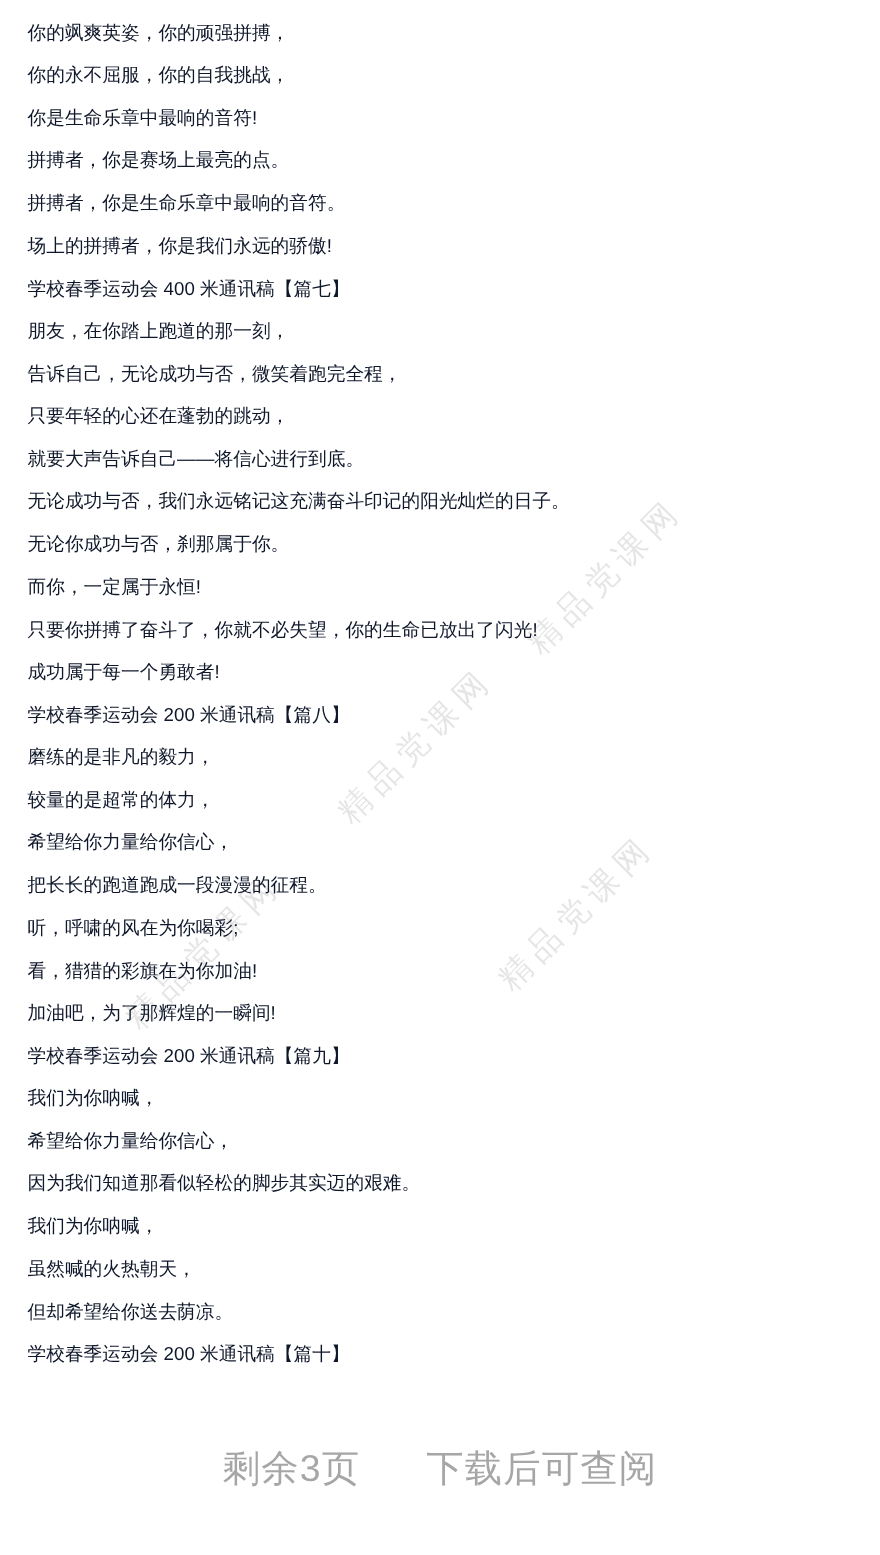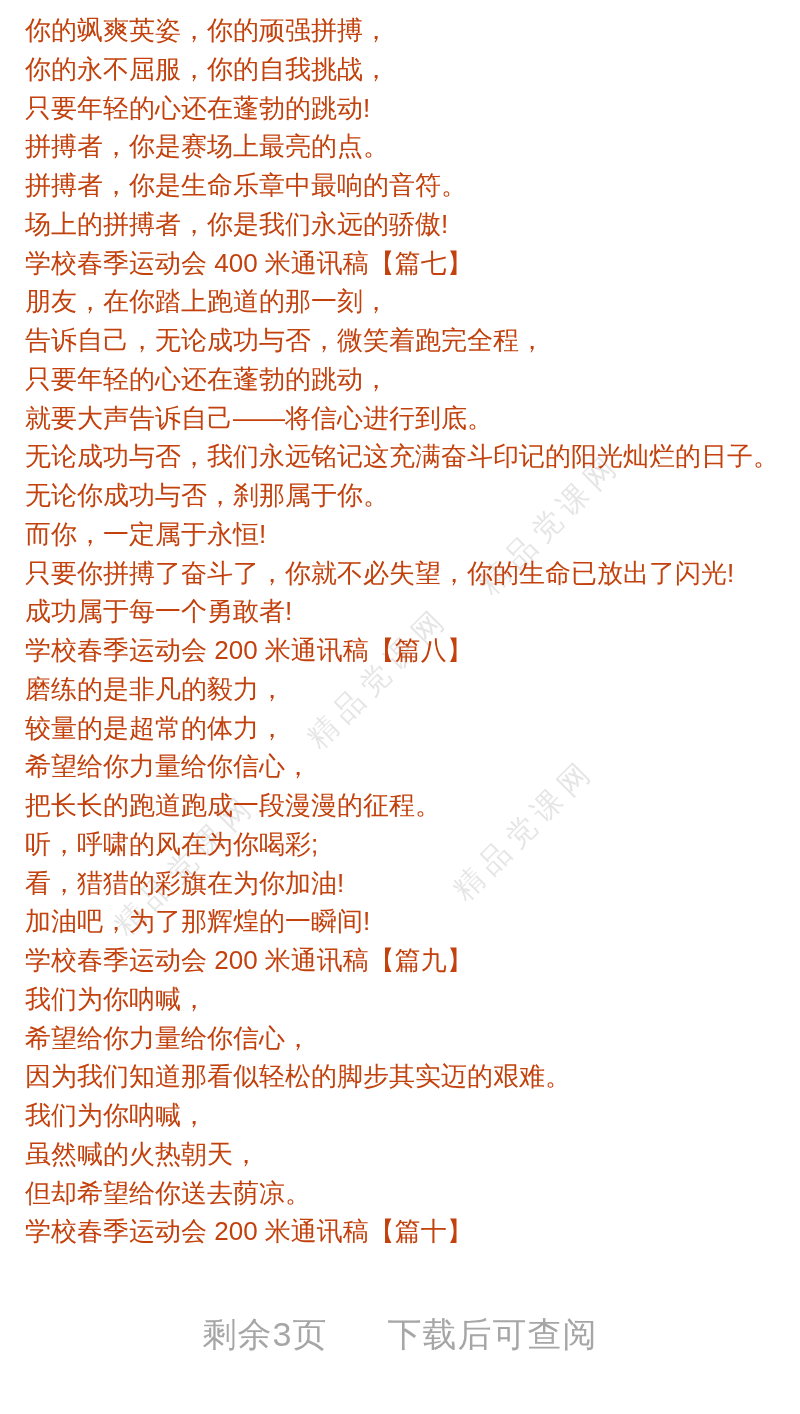--- a/index.html
+++ b/index.html
@@ -16,23 +16,23 @@
     font-family: "Liberation Sans", "DejaVu Sans", sans-serif;
   }
   .text-layer {
     position: absolute;
     left: 25px;
     top: 11px;
     right: 10px;
     z-index: 2;
   }
   .text-line {
-    font-size: 26px;
+    font-size: 17px;
     line-height: 38.75px;
-    color: #c2410c;
+    color: #0f172a;
     white-space: pre;
     letter-spacing: 0;
   }
   .watermark-layer {
     position: absolute;
     inset: 0;
     z-index: 1;
     pointer-events: none;
   }
   .watermark {
@@ -66,21 +66,21 @@
   <div class="watermark-layer" id="watermark-layer">
       <span class="watermark" style="left: 378px; top: 678px;">精品党课网</span>
       <span class="watermark" style="left: 550px; top: 524px;">精品党课网</span>
       <span class="watermark" style="left: 524px; top: 830px;">精品党课网</span>
       <span class="watermark" style="left: 185px; top: 865px;">精品党课网</span>
     </div>
 
   <div class="text-layer" id="text-layer">
       <div class="text-line">你的飒爽英姿，你的顽强拼搏，</div>
       <div class="text-line">你的永不屈服，你的自我挑战，</div>
-      <div class="text-line">只要年轻的心还在蓬勃的跳动!</div>
+      <div class="text-line">你是生命乐章中最响的音符!</div>
       <div class="text-line">拼搏者，你是赛场上最亮的点。</div>
       <div class="text-line">拼搏者，你是生命乐章中最响的音符。</div>
       <div class="text-line">场上的拼搏者，你是我们永远的骄傲!</div>
       <div class="text-line">学校春季运动会 400 米通讯稿【篇七】</div>
       <div class="text-line">朋友，在你踏上跑道的那一刻，</div>
       <div class="text-line">告诉自己，无论成功与否，微笑着跑完全程，</div>
       <div class="text-line">只要年轻的心还在蓬勃的跳动，</div>
       <div class="text-line">就要大声告诉自己——将信心进行到底。</div>
       <div class="text-line">无论成功与否，我们永远铭记这充满奋斗印记的阳光灿烂的日子。</div>
       <div class="text-line">无论你成功与否，刹那属于你。</div>

